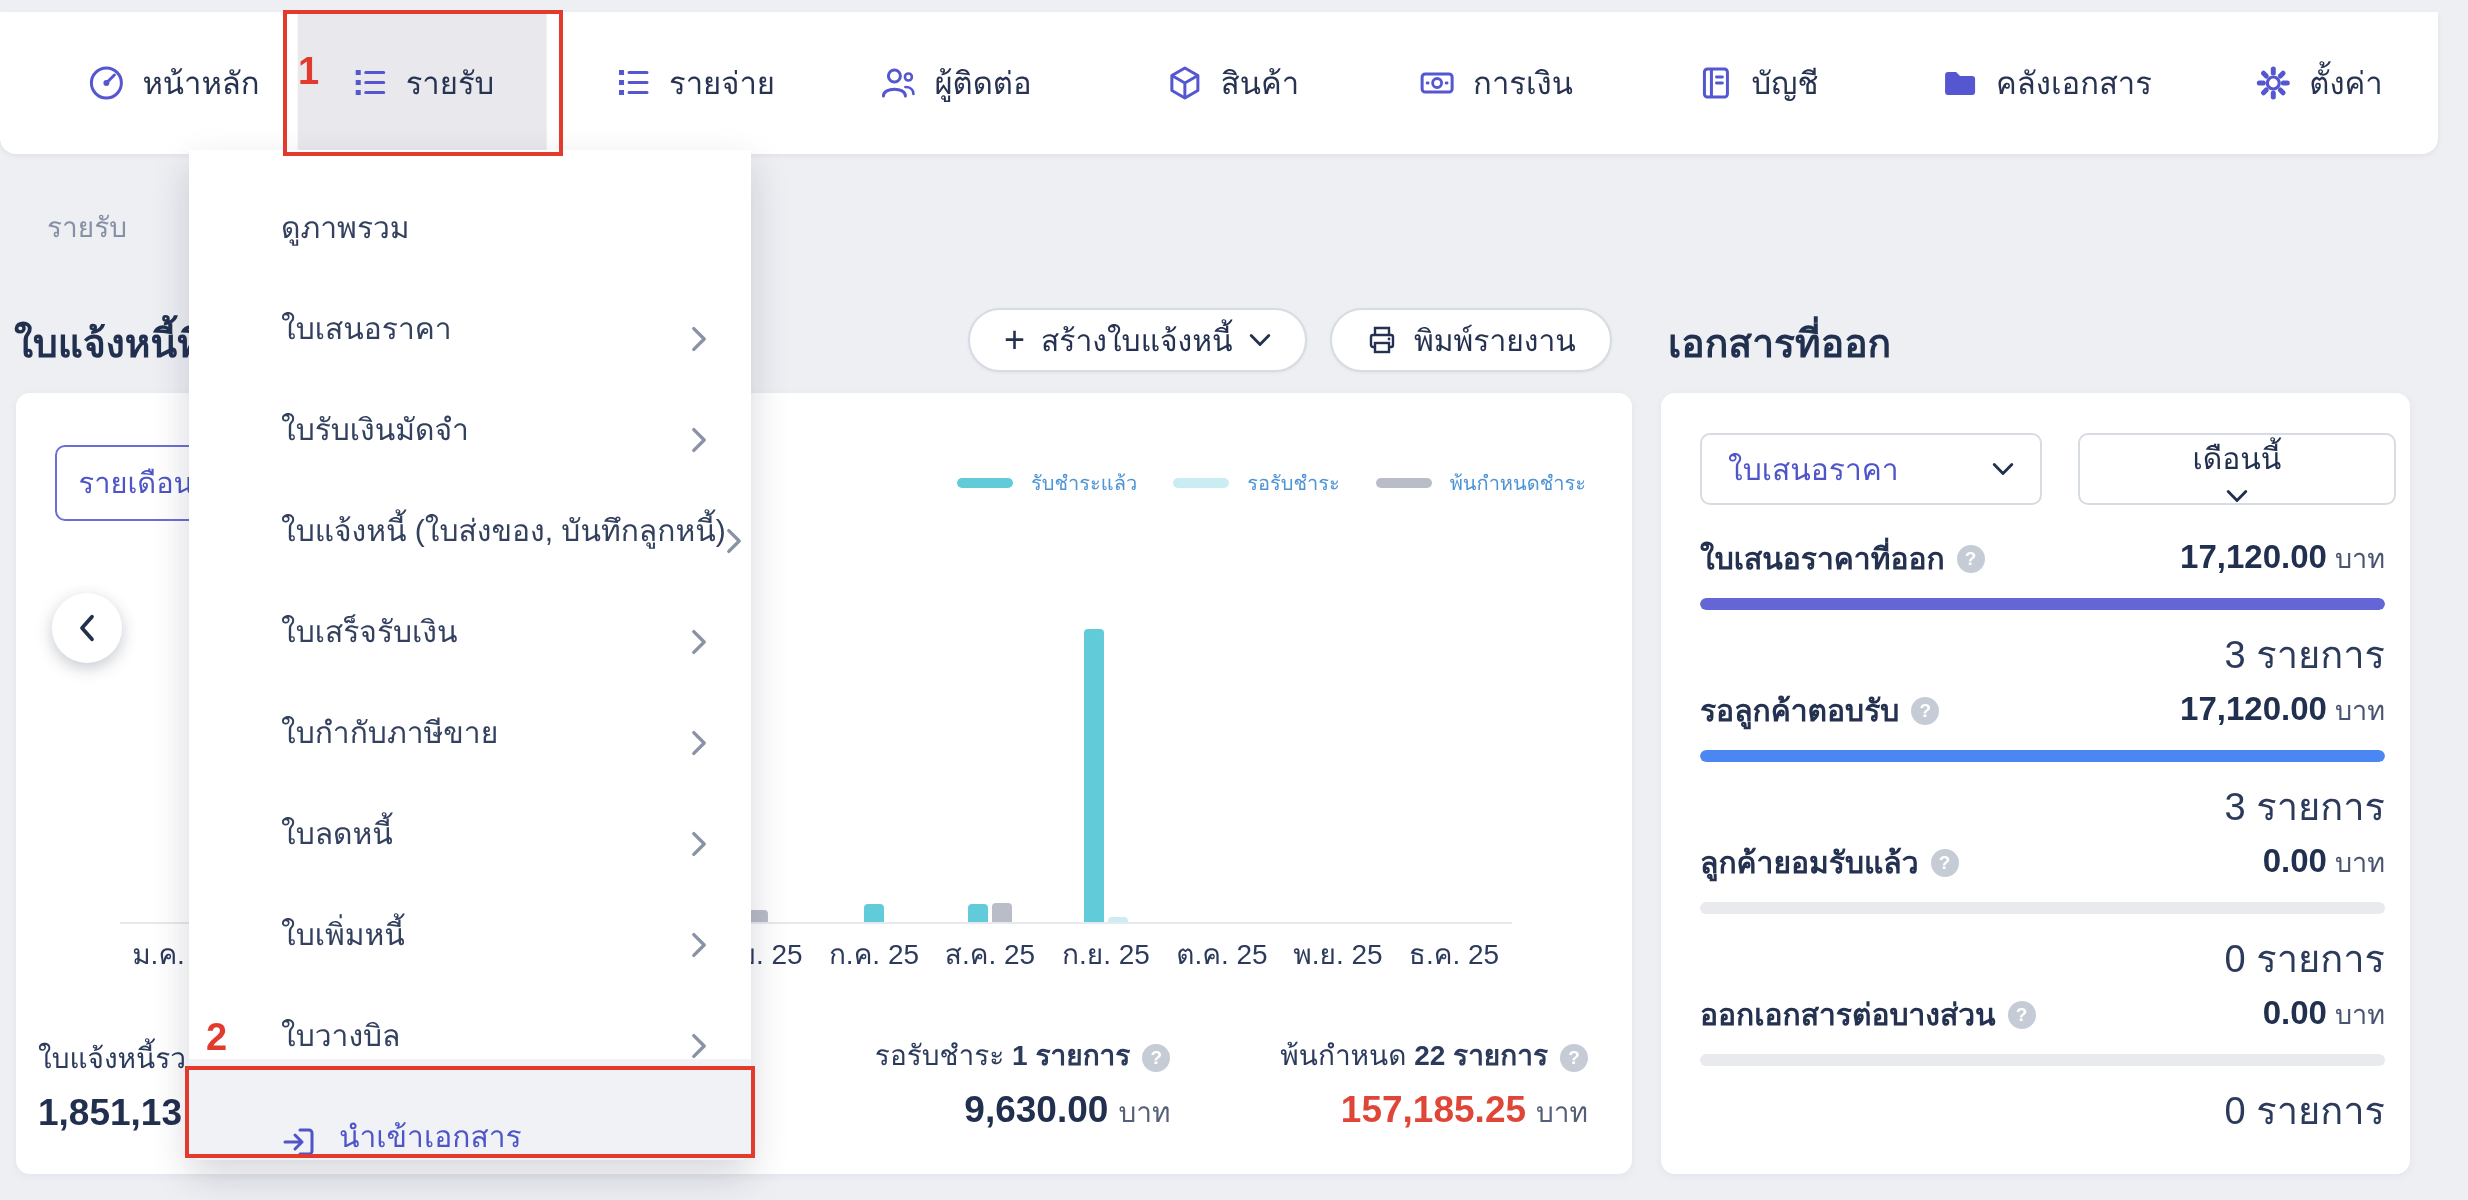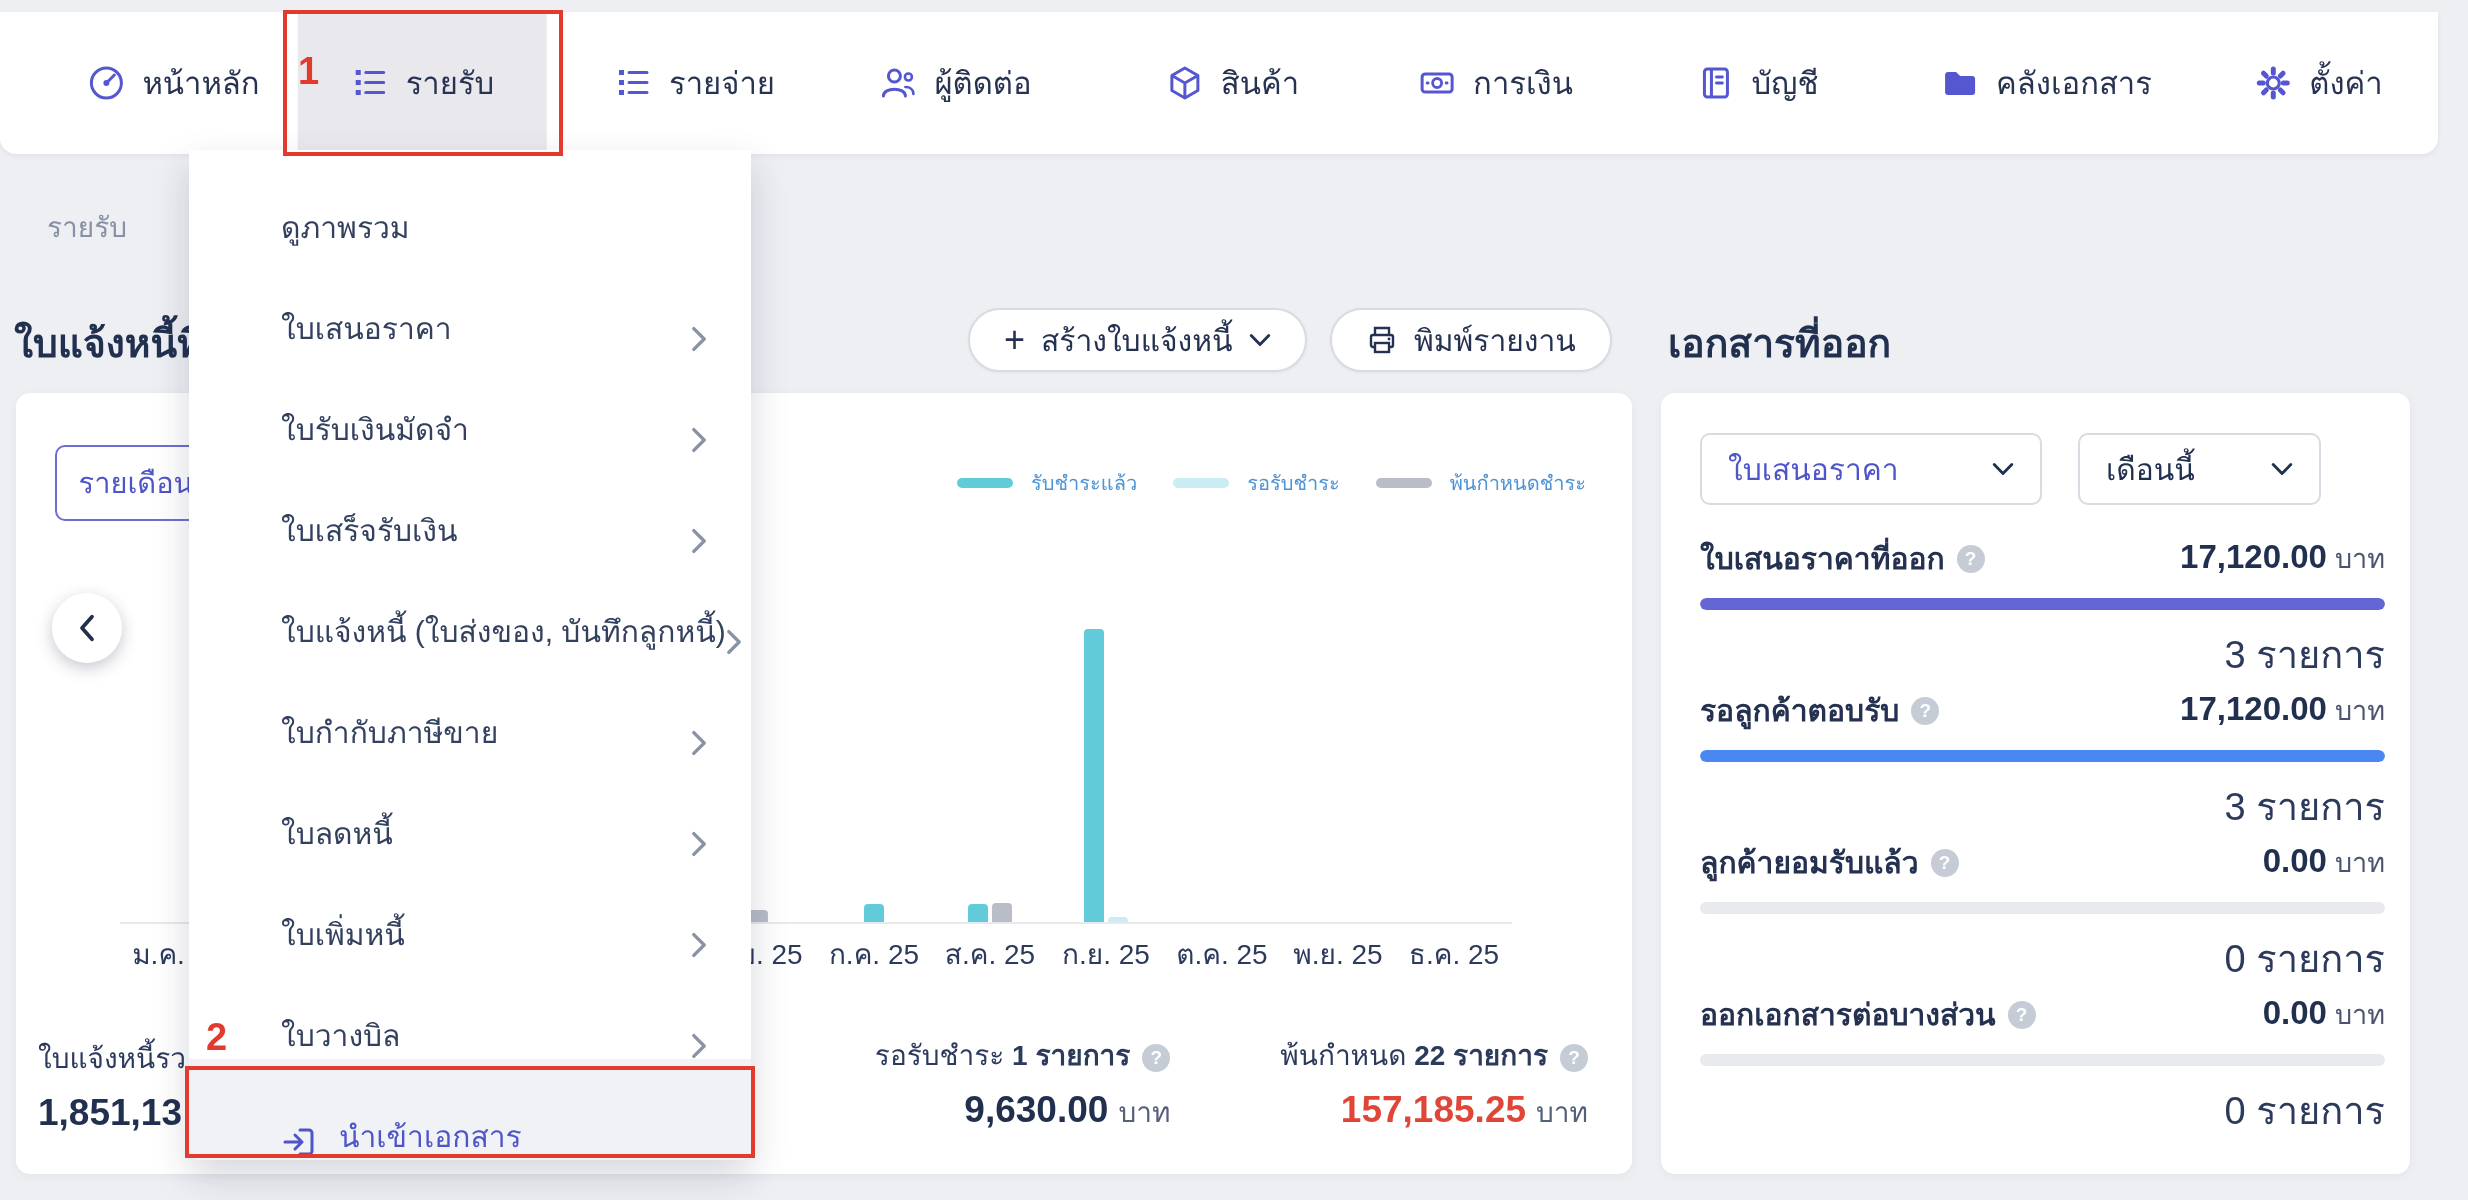--- a/index.html
+++ b/index.html
@@ -78,21 +78,21 @@
   .sum-value.red { color:#e04638; }
   .q { display:inline-flex; width:28px; height:28px; border-radius:50%; background:#c6ccd6; color:#fff;
        font-size:19px; align-items:center; justify-content:center; margin-left:12px; vertical-align:middle;
        font-weight:bold; flex:none; }
 
   
   .sel { position:absolute; top:40px; height:72px; border:2px solid #d7dbe2; border-radius:10px;
          display:flex; align-items:center; justify-content:space-between; padding:0 26px; font-size:30px;
          cursor:pointer; background:#fff; white-space:nowrap; }
   .sel1 { left:39px; width:342px; color:#4d55c8; }
-  .sel2 { left:417px; width:243px; color:#22304f; }
+  .sel2 { left:417px; width:318px; color:#22304f;flex-direction:column; }
 
   .irows { position:absolute; left:39px; right:25px; top:142px; }
   .irow { height:152px; }
   .irow-top { display:flex; align-items:center; }
   .ilabel { font-size:30px; font-weight:bold; color:#243150; white-space:nowrap; }
   .ival { margin-left:auto; font-size:33px; font-weight:bold; color:#22304f; white-space:nowrap; }
   .ival .baht { font-size:27px; font-weight:normal; color:#4a5570; margin-left:8px; }
   .ibar { margin-top:16px; height:12px; border-radius:6px; background:#e8eaee; overflow:hidden; }
   .ifill { display:block; height:100%; border-radius:6px; }
   .icount { margin-top:14px; text-align:right; font-size:38px; color:#2c3a5c; }
@@ -409,29 +409,29 @@
   </div>
   <div class="menu-item">
     <span>ใบรับเงินมัดจำ</span>
     <span class="arrow">
         <svg width="16" height="26" viewBox="0 0 12 20" fill="none">
           <path d="M2 2 L10 10 L2 18" stroke="#8a93a5" stroke-width="2.6" stroke-linecap="round" stroke-linejoin="round"></path>
         </svg>
       </span>
   </div>
   <div class="menu-item">
+    <span>ใบแจ้งหนี้ (ใบส่งของ, บันทึกลูกหนี้)</span>
+    <span class="arrow">
+        <svg width="16" height="26" viewBox="0 0 12 20" fill="none">
+          <path d="M2 2 L10 10 L2 18" stroke="#8a93a5" stroke-width="2.6" stroke-linecap="round" stroke-linejoin="round"></path>
+        </svg>
+      </span>
+  </div>
+  <div class="menu-item">
     <span>ใบเสร็จรับเงิน</span>
-    <span class="arrow">
-        <svg width="16" height="26" viewBox="0 0 12 20" fill="none">
-          <path d="M2 2 L10 10 L2 18" stroke="#8a93a5" stroke-width="2.6" stroke-linecap="round" stroke-linejoin="round"></path>
-        </svg>
-      </span>
-  </div>
-  <div class="menu-item">
-    <span>ใบแจ้งหนี้ (ใบส่งของ, บันทึกลูกหนี้)</span>
     <span class="arrow">
         <svg width="16" height="26" viewBox="0 0 12 20" fill="none">
           <path d="M2 2 L10 10 L2 18" stroke="#8a93a5" stroke-width="2.6" stroke-linecap="round" stroke-linejoin="round"></path>
         </svg>
       </span>
   </div>
   <div class="menu-item">
     <span>ใบกำกับภาษีขาย</span>
     <span class="arrow">
         <svg width="16" height="26" viewBox="0 0 12 20" fill="none">

